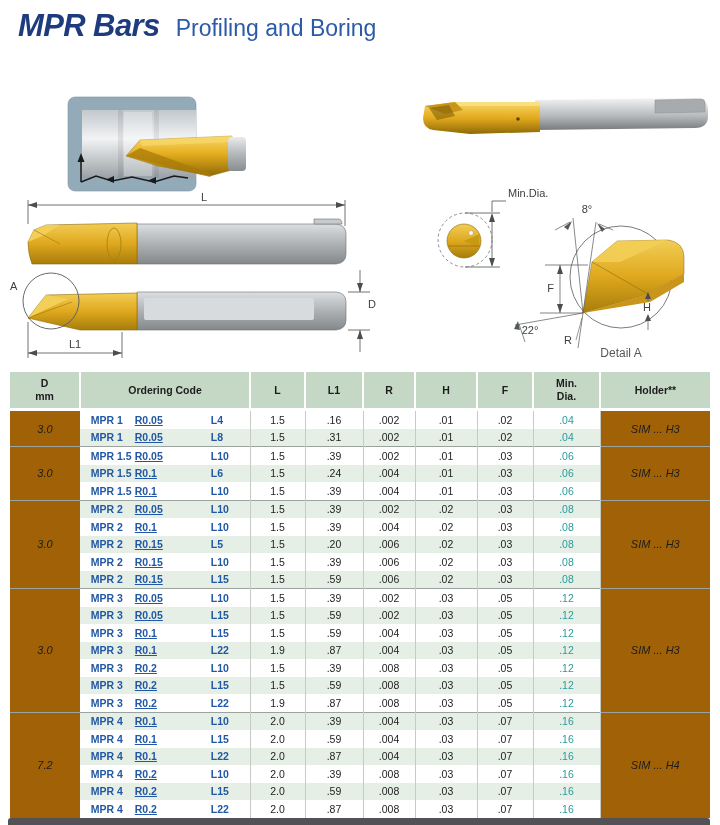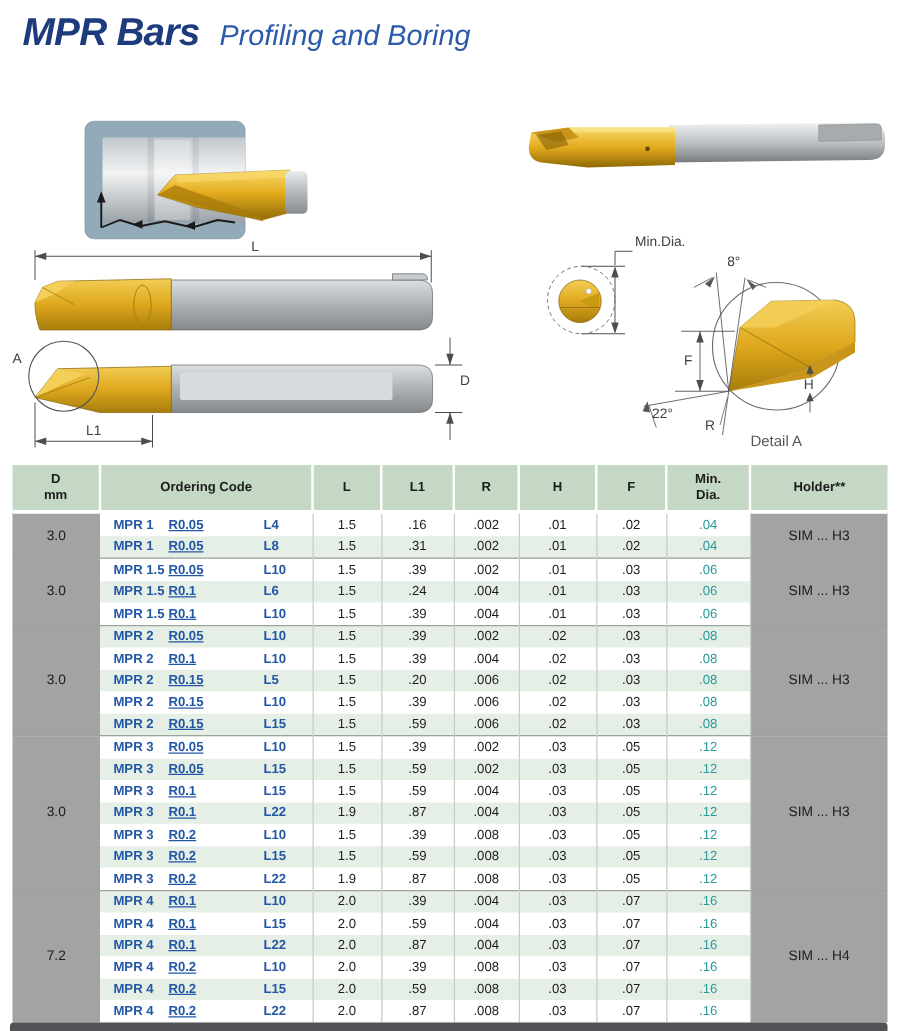--- a/index.html
+++ b/index.html
@@ -4,38 +4,38 @@
 <style>
   html,body { margin:0; padding:0; }
   body {
     width:720px; height:825px; position:relative; overflow:hidden;
     background:#ffffff;
     font-family:"Liberation Sans", sans-serif;
     -webkit-font-smoothing:antialiased;
   }
   .page-header { position:absolute; left:18px; top:8px; display:flex; align-items:baseline; gap:16px;justify-content:center; }
   .title { font-size:31px; font-weight:bold; font-style:italic; color:#1d3b7d; letter-spacing:-0.6px; }
-  .subtitle { font-size:23px; font-style:italic; color:#2b5aa8; }
+  .subtitle { font-size:23px; color:#2b5aa8; }
 
   .svg-box { position:absolute; }
   svg text { font-family:"Liberation Sans", sans-serif; font-size:11px; fill:#3d4144; }
   svg text.cap { fill:#55585a; font-size:12px; }
 
   #spec-table { position:absolute; left:10px; top:372px; width:700px;
     border-collapse:collapse; table-layout:fixed; font-size:10.5px; color:#1c1c1c; }
   #spec-table thead th { background:#c5d8c6; font-weight:bold; font-size:10.5px; height:36px;
     border-right:2px solid #fff; border-bottom:3px solid #fff; vertical-align:middle;
     line-height:1.2; padding:0; text-align:center; }
   #spec-table thead th:last-child { border-right:none;margin-left:46px; }
   #spec-table td { height:17.5px; padding:0; text-align:center; vertical-align:middle; }
   #spec-table td.sep { border-right:1px solid #c6cbc6; }
   #spec-table td.striped { background:#e6efe6; }
   #spec-table tr.group-start td { border-top:1px solid #9aa39d; }
   #spec-table td.teal { color:#2a9a9c; }
-  #spec-table td.dcol, #spec-table td.holder { background:#a3a3a3; font-size:11px; }
+  #spec-table td.dcol, #spec-table td.holder { background:#a16207; font-size:11px;font-style:italic; }
   .code-wrap { display:inline-flex; text-align:left; color:#2257a5; font-weight:bold; }
   .code-wrap .cm { width:44px; }
   .code-wrap .cr { width:44px;text-decoration:underline; }
   .code-wrap .cl { width:28px;padding-left:32px; }
 
   .bottom-bar { position:absolute; left:8px; top:818px; width:702px; height:7px;
     background:#515156; border-radius:3px 3px 0 0; }
 </style>
 </head>
 <body>

